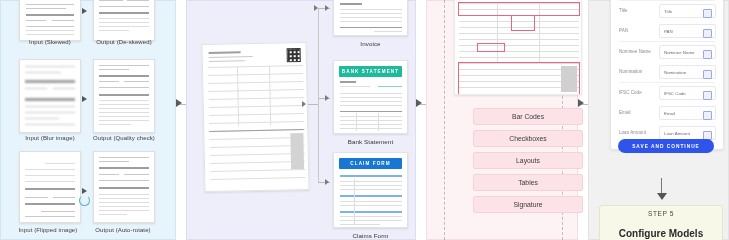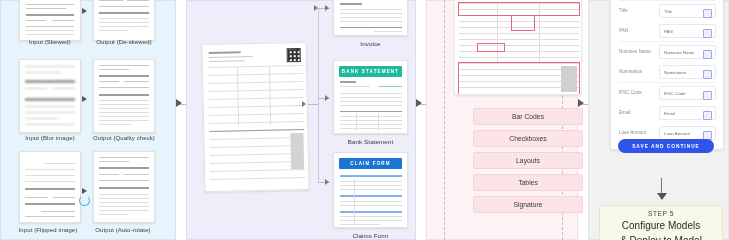--- a/index.html
+++ b/index.html
@@ -108,21 +108,21 @@
     background:#2f54eb;border-radius:8px;color:#fff;
     font-size:4.8px;font-weight:bold;letter-spacing:1px;
     display:flex;align-items:center;justify-content:center;
   }
   .stepbox{
     position:absolute;left:599px;top:205px;width:124px;height:40px;
     background:#f7f8e8;border:1px solid #e4e6c9;border-radius:3px;
     text-align:center;box-sizing:border-box;padding-top:4px;
   }
   .step-no{font-size:6.6px;color:#4a4a3a;letter-spacing:.6px;}
-  .step-ttl{font-size:10px;font-weight:normal;color:#2b2b2b;line-height:13px;margin-top:2px;}
+  .step-ttl{font-size:10px;font-weight:bold;color:#2b2b2b;line-height:13px;margin-top:10px;}
   .down-arrow{
     position:absolute;left:657px;top:193px;width:0;height:0;
     border-left:5px solid transparent;border-right:5px solid transparent;
     border-top:7px solid #555;
   }
   .down-stem{position:absolute;left:661px;top:178px;width:1px;height:16px;background:#777;}
 </style>
 </head>
 <body>
 

